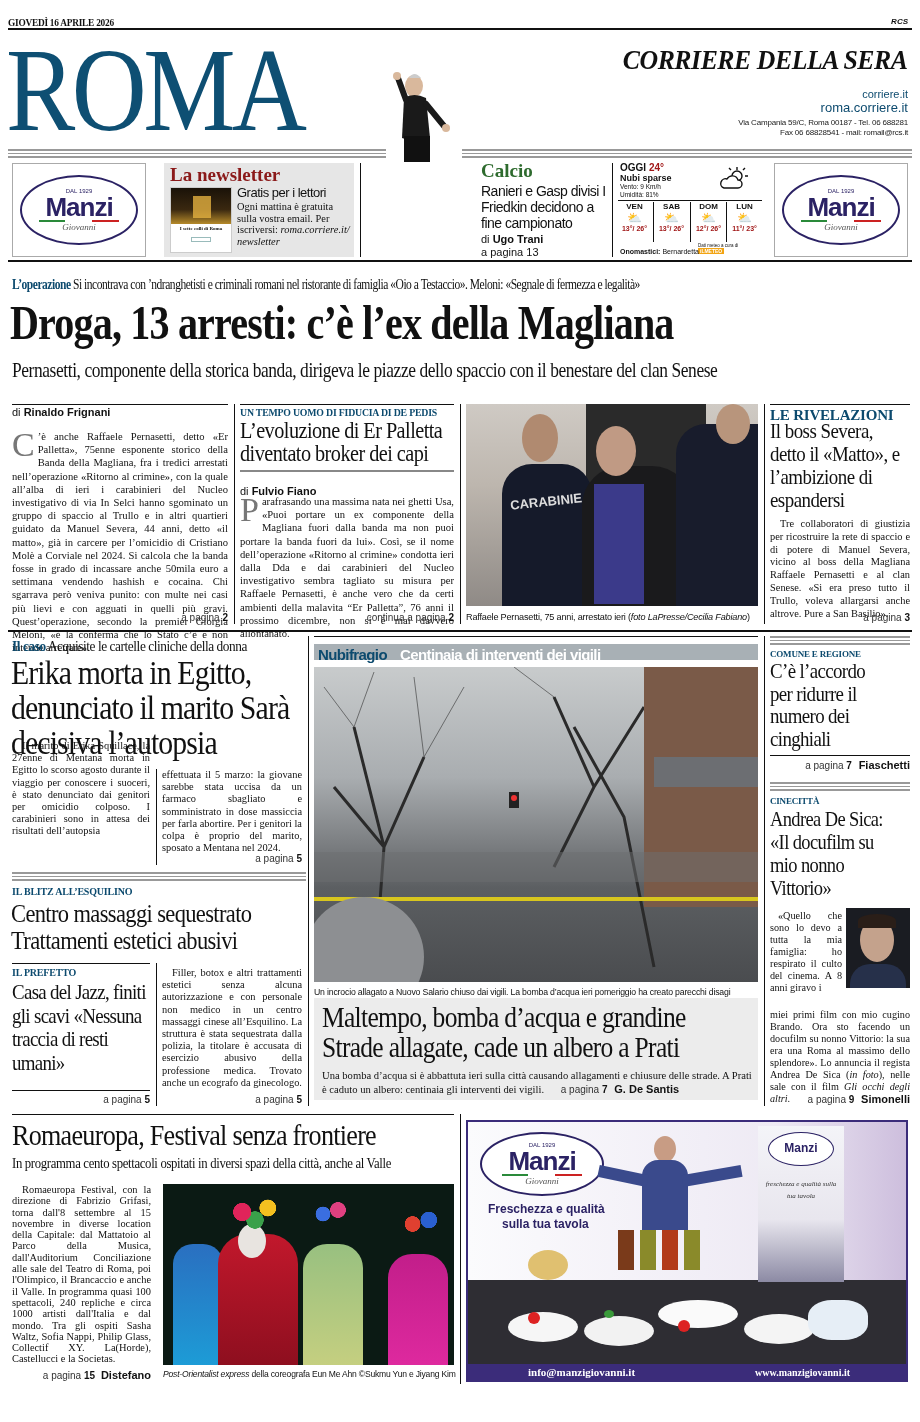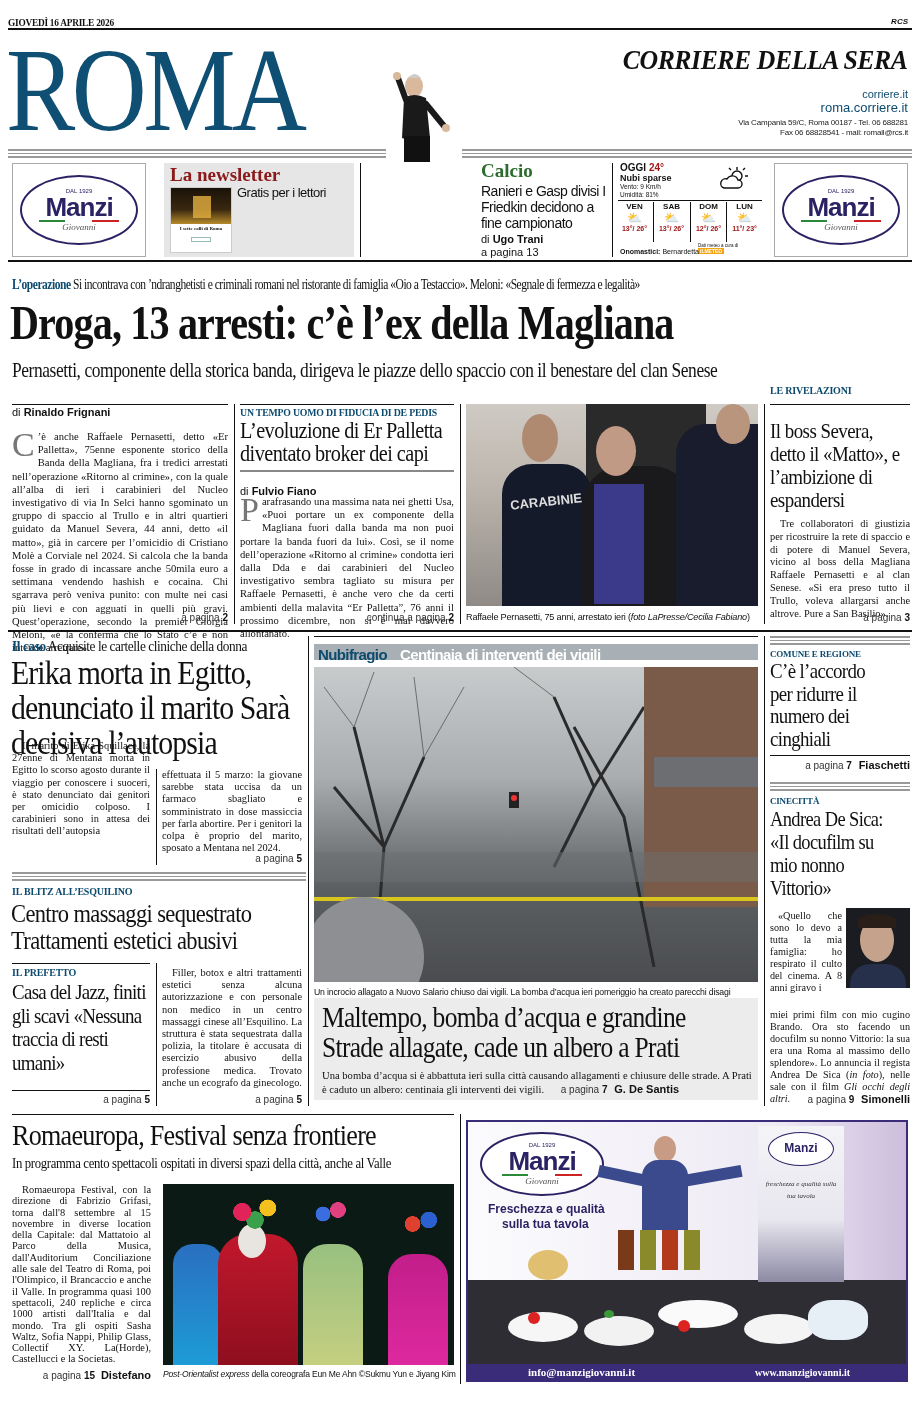--- a/index.html
+++ b/index.html
@@ -70,20 +70,23 @@
 <div class="abs" style="left:164px;top:163px;width:190px;height:94px;background:#e6e6e6;">
   <div style="position:absolute;left:6px;top:1px;font-family:'Liberation Serif',serif;font-weight:bold;font-size:19px;color:#8b1a1a">La newsletter</div>
   <div style="position:absolute;left:6px;top:24px;width:62px;height:66px;background:#fff;border:1px solid #ccc">
     <div style="height:36px;background:linear-gradient(180deg,#1a1208,#3a2810 60%,#b58a2a);position:relative">
       <div style="position:absolute;left:22px;top:8px;width:18px;height:22px;background:#e3b040;opacity:.8"></div>
     </div>
     <div style="font-size:5px;text-align:center;font-weight:bold;margin-top:2px">I sette colli di Roma</div>
     <div style="width:20px;height:5px;border:1px solid #9bb;margin:6px auto 0"></div>
   </div>
   <div style="position:absolute;left:73px;top:22px;font-family:'Liberation Sans',sans-serif;font-size:13px;letter-spacing:-0.5px">Gratis per i lettori</div>
+  <div style="position:absolute;left:73px;top:38px;width:115px;font-family:'Liberation Serif',serif;font-size:10.4px;line-height:11.5px">
+    <span>Ogni mattina è gratuita sulla vostra email. Per iscriversi: </span><i style="word-break:break-all">roma.corriere.it/newsletter</i>
+  </div>
 </div>
 <div class="rule" style="left:360px;top:163px;width:1px;height:94px"></div>
 
 <div class="abs" style="left:481px;top:160px;font-family:'Liberation Serif',serif;font-weight:bold;font-size:19px;color:#2e6b2e">Calcio</div>
 <div class="abs" style="left:481px;top:183px;width:128px;font-family:'Liberation Sans',sans-serif;font-size:14px;line-height:16px;letter-spacing:-0.5px">Ranieri e Gasp divisi I Friedkin decidono a fine campionato</div>
 <div class="abs sans" style="left:481px;top:233px;font-size:11px">
   <span>di</span> <b>Ugo Trani</b>
 </div>
 <div class="abs sans" style="left:481px;top:246px;font-size:11px">
   <span>a pagina</span> <span>13</span>
@@ -195,21 +198,21 @@
   <div style="position:absolute;left:128px;top:80px;width:50px;height:120px;background:#3b3a8a"></div>
   <div style="position:absolute;left:210px;top:20px;width:90px;height:190px;background:#181c2c;border-radius:30px 0 0 0"></div>
   <div style="position:absolute;left:250px;top:0;width:34px;height:40px;background:#b8957c;border-radius:50%"></div>
 </div>
 <div class="abs cap" style="left:466px;top:611px;transform:scaleX(0.95);transform-origin:left">
   <span>Raffaele Pernasetti, 75 anni, arrestato ieri (</span><i>foto LaPresse/Cecilia Fabiano</i><span>)</span>
 </div>
 <div class="rule" style="left:764px;top:404px;width:1px;height:220px"></div>
 
 <div class="rule" style="left:770px;top:404px;width:140px;height:1px"></div>
-<div class="abs kicker" style="left:770px;top:385px;font-size:10px">LE RIVELAZIONI</div>
+<div class="abs kicker" style="left:770px;top:407px;font-size:15px">LE RIVELAZIONI</div>
 <div class="abs" style="left:770px;top:420px;width:152px;font-family:'Liberation Serif',serif;font-size:21.5px;line-height:23px;letter-spacing:-0.6px;transform:scaleX(0.88);transform-origin:left top">Il boss Severa, detto il «Matto», e l’ambizione di espandersi</div>
 <div class="abs body-text" style="left:770px;top:518px;width:140px;text-indent:10px;font-size:10.4px;line-height:12.8px">Tre collaboratori di giustizia per ricostruire la rete di spaccio e di potere di Manuel Severa, vicino al boss della Magliana Raffaele Pernasetti e al clan Senese. «Si era preso tutto il Trullo, voleva allargarsi anche altrove. Pure a San Basilio».</div>
 <div class="abs pg" style="left:850px;top:612px;width:60px">
   <span>a pagina</span> <b>3</b>
 </div>
 
 <div class="rule" style="left:8px;top:630px;width:904px;height:1.5px"></div>
 
 <div class="abs" style="left:12px;top:637px;white-space:nowrap;font-family:'Liberation Serif',serif;font-size:15.5px;letter-spacing:-0.5px;transform:scaleX(0.86);transform-origin:left top">
   <b style="color:#0c4a6e">Il caso</b>

